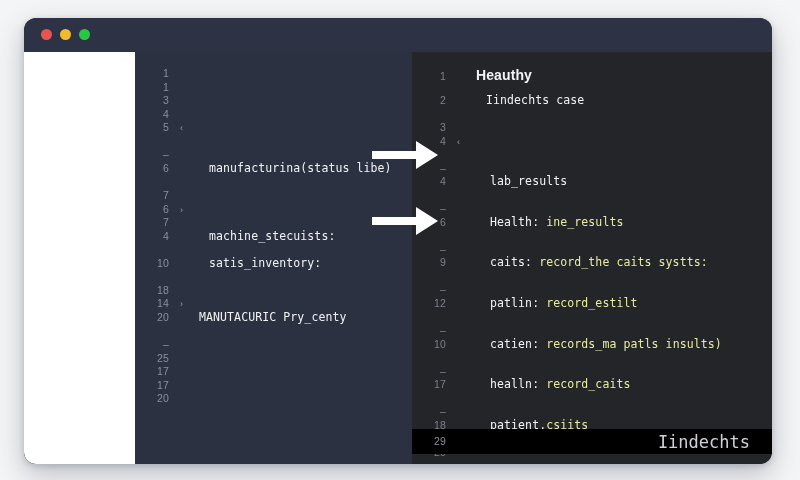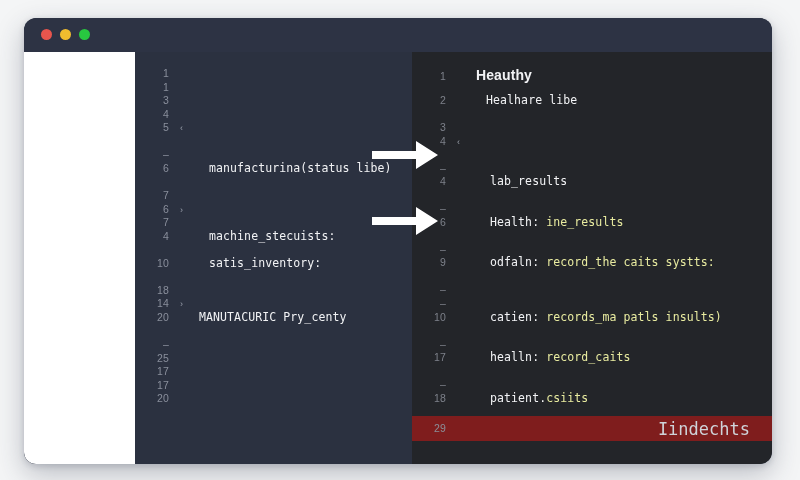--- a/index.html
+++ b/index.html
@@ -100,23 +100,23 @@
   .txt.head{
     font-family:"Liberation Sans", sans-serif;
     font-weight:bold;
     font-size:14px;
     letter-spacing:.1px;
   }
   .yellow{color:#e9eca0;}
 
   
   .statusbar{
-    position:absolute;left:0;bottom:23px;width:100%;
+    position:absolute;left:0;bottom:10px;width:100%;
     height:25px;
-    background:#7f1d1d;
+    background:#000000;
     display:flex;align-items:center;
   }
   .statusbar .gutter{flex:0 0 34px;font-size:10.5px;color:#8b8f98;}
   .st-main{
     font-family:"DejaVu Sans Mono","Liberation Mono",monospace;
     font-size:11.5px;color:#eceef1;white-space:pre;
     padding-left:14px;
   }
   .st-main b{font-weight:bold;}
   .st-dim{color:#b9bdc4;}
@@ -260,21 +260,21 @@
       <div class="pane pane-right">
         <div class="code" id="right-code">
             <div class="row tall">
               <span class="gutter">1</span>
               <span class="fold"></span>
               <span class="txt ind1 head"><span>Heauthy</span></span>
             </div>
             <div class="row tall">
               <span class="gutter">2</span>
               <span class="fold"></span>
-              <span class="txt ind2"><span>Healhare libe</span></span>
+              <span class="txt ind2"><span>Iindechts case</span></span>
             </div>
             <div class="row">
               <span class="gutter">3</span>
               <span class="fold"></span>
               <span class="txt ind1"></span>
             </div>
             <div class="row tall">
               <span class="gutter">4</span>
               <span class="fold">‹</span>
             </div>
@@ -299,26 +299,31 @@
               <span class="txt ind3"><span>Health: </span><span class="yellow">ine_results</span></span>
             </div>
             <div class="row">
               <span class="gutter">–</span>
               <span class="fold"></span>
               <span class="txt ind1"></span>
             </div>
             <div class="row tall">
               <span class="gutter">9</span>
               <span class="fold"></span>
-              <span class="txt ind3"><span>odfaln: </span><span class="yellow">record_the caits systts:</span></span>
-            </div>
-            <div class="row">
-              <span class="gutter">–</span>
-              <span class="fold"></span>
-              <span class="txt ind1"></span>
+              <span class="txt ind3"><span>caits: </span><span class="yellow">record_the caits systts:</span></span>
+            </div>
+            <div class="row">
+              <span class="gutter">–</span>
+              <span class="fold"></span>
+              <span class="txt ind1"></span>
+            </div>
+            <div class="row tall">
+              <span class="gutter">12</span>
+              <span class="fold"></span>
+              <span class="txt ind3"><span>patlin: </span><span class="yellow">record_estilt</span></span>
             </div>
             <div class="row">
               <span class="gutter">–</span>
               <span class="fold"></span>
               <span class="txt ind1"></span>
             </div>
             <div class="row tall">
               <span class="gutter">10</span>
               <span class="fold"></span>
               <span class="txt ind3"><span>catien: </span><span class="yellow">records_ma patls insults)</span></span>

